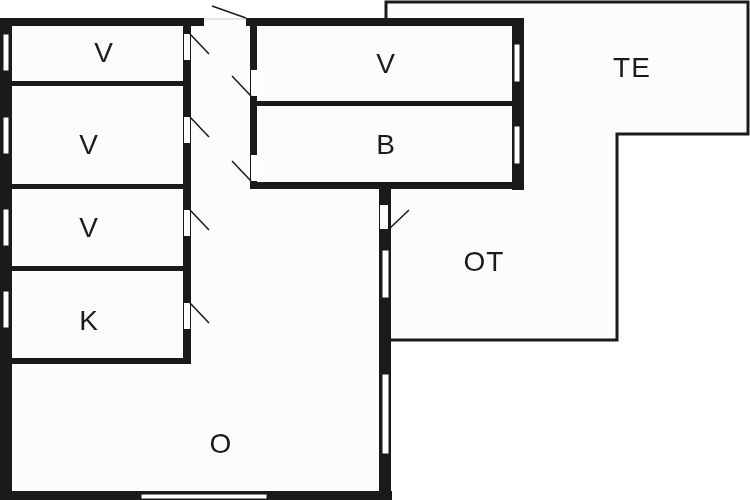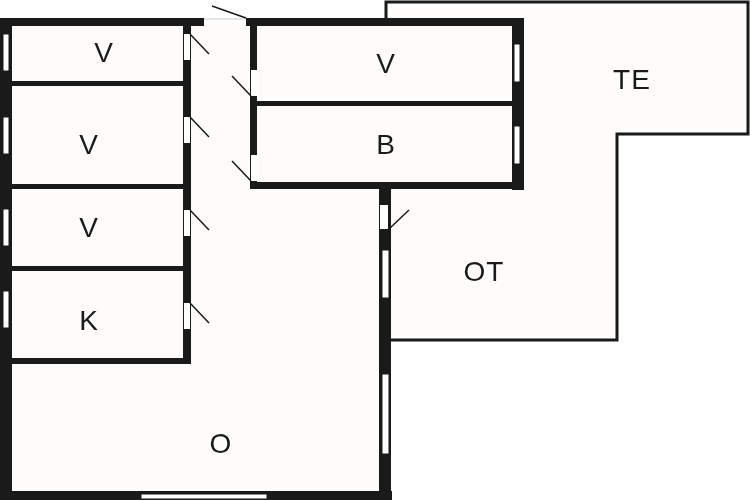--- a/index.html
+++ b/index.html
@@ -87,15 +87,15 @@
     <line x1="389" y1="229" x2="409" y2="210" stroke="#1a1a1a" stroke-width="1.5"></line>
   </svg>
 
   <div class="label" style="left:104px; top:53px;">V</div>
   <div class="label" style="left:89px; top:145px;">V</div>
   <div class="label" style="left:89px; top:228px;">V</div>
   <div class="label" style="left:89px; top:321px;">K</div>
   <div class="label" style="left:221px; top:444px;">O</div>
   <div class="label" style="left:386px; top:64px;">V</div>
   <div class="label" style="left:386px; top:145px;">B</div>
-  <div class="label" style="left:632px; top:80px;">TE</div>
-  <div class="label" style="left:484px; top:272px;">OT</div>
+  <div class="label" style="left:632px; top:68px;">TE</div>
+  <div class="label" style="left:484px; top:262px;">OT</div>
 </div>
 
 </body></html>

